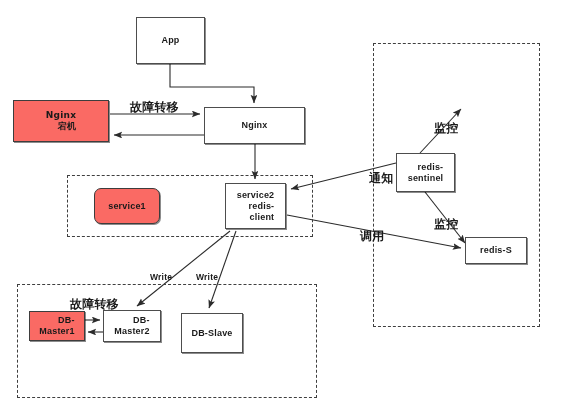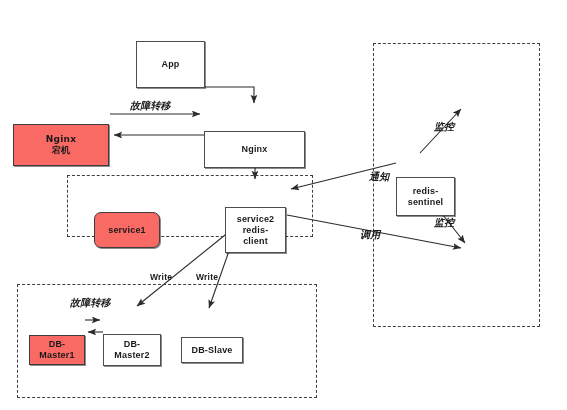--- a/index.html
+++ b/index.html
@@ -25,27 +25,26 @@
   }
   .node {
     position: absolute;
     box-sizing: border-box;
     border: 1px solid #4d4d4d;
     background: #ffffff;
     color: #1a1a1a;
     display: flex;
     align-items: center;
     justify-content: center;
-    text-align: center;
+    text-align: right;
     font-size: 9px;
     font-weight: bold;
     line-height: 11px;
     letter-spacing: 0.2px;
     box-shadow: 1px 1px 0 rgba(0,0,0,0.45);
-    margin-top: 24px;
   }
   .node.red {
     background: #fa6a64;
     border-color: #3d3d3d;
   }
   .node .lbl {
     display: block;
     white-space: pre-line;
     padding: 0 2px;
   }
@@ -58,22 +57,21 @@
   .edge-label {
     position: absolute;
     font-size: 8.5px;
     font-weight: bold;
     color: #1a1a1a;
     white-space: nowrap;
     letter-spacing: 0.2px;
   }
   .edge-label.cn {
     font-family: "DejaVu Sans", "Liberation Sans", sans-serif;
-    font-size: 10px;
-    font-style: italic;
+    font-size: 12px;
   }
   .node .lbl.cn {
     font-family: "DejaVu Sans", "Liberation Sans", sans-serif;
   }
 </style>
 </head>
 <body>
 
 <div id="canvas">
 
@@ -162,30 +160,33 @@
   <div class="node red" id="n-db-master1" style="left: 29px; top: 311px; width: 56px; height: 30px;">
     <span class="lbl">DB-
 Master1</span>
   </div>
 
   <div class="node" id="n-db-master2" style="left: 103px; top: 310px; width: 58px; height: 32px;">
     <span class="lbl">DB-
 Master2</span>
   </div>
 
-  <div class="node" id="n-db-slave" style="left: 181px; top: 313px; width: 62px; height: 26px;">
+  <div class="node" id="n-db-slave" style="left: 181px; top: 313px; width: 62px; height: 40px;">
     <span class="lbl">DB-Slave</span>
   </div>
 
 
   <div class="node" id="n-redis-sentinel" style="left: 396px; top: 153px; width: 59px; height: 39px;">
     <span class="lbl">redis-
 sentinel</span>
   </div>
 
+  <div class="node" id="n-redis-s" style="left: 465px; top: 237px; width: 62px; height: 27px;">
+    <span class="lbl">redis-S</span>
+  </div>
 
   <div class="edge-label cn" id="el-0" style="left: 130px; top: 99px;">故障转移</div>
   <div class="edge-label cn" id="el-1" style="left: 329px; top: 170px; margin-left: 40px;">通知</div>
   <div class="edge-label cn" id="el-2" style="left: 360px; top: 228px;">调用</div>
   <div class="edge-label cn" id="el-3" style="left: 434px; top: 120px;">监控</div>
   <div class="edge-label cn" id="el-4" style="left: 434px; top: 216px;">监控</div>
   <div class="edge-label" id="el-5" style="left: 150px; top: 272px;">Write</div>
   <div class="edge-label" id="el-6" style="left: 196px; top: 272px;">Write</div>
   <div class="edge-label cn" id="el-7" style="left: 70px; top: 296px;">故障转移</div>
 

